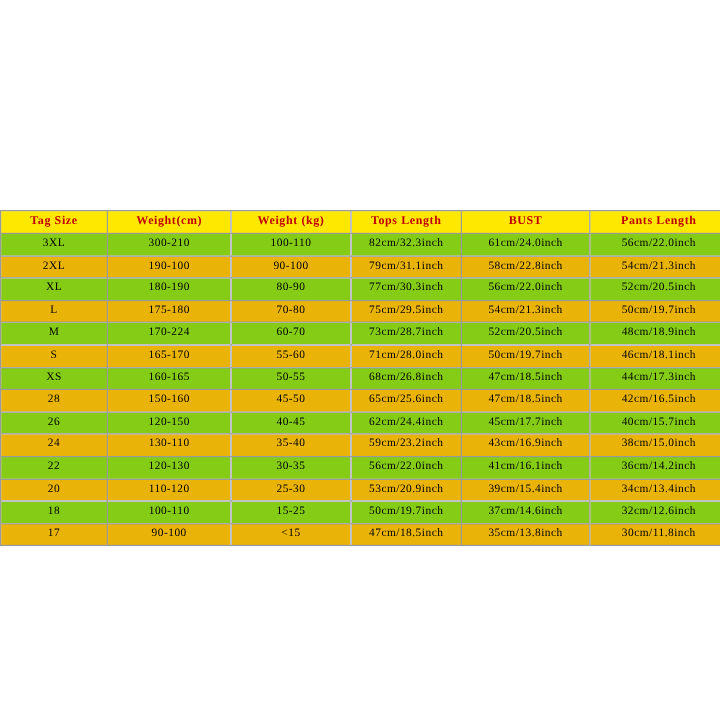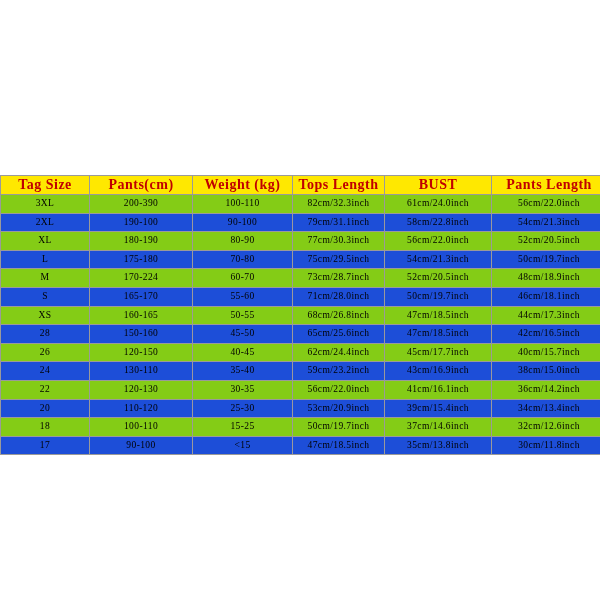--- a/index.html
+++ b/index.html
@@ -42,30 +42,30 @@
     padding: 0;
     line-height: 17.6px;
     color: #000000;
     white-space: nowrap;
     overflow: hidden;
   }
   table.size-table thead th {
     background: #ffe800;
     color: #c00000;
     font-weight: bold;
-    font-size: 14px;
+    font-size: 10px;
     letter-spacing: 0.5px;
     height: 18px;
     line-height: 18px;
   }
   tr.row-odd td {
     background: #84cc16;
   }
   tr.row-even td {
-    background: #1d4ed8;
+    background: #eab308;
   }
   td.col-tagsize {
     font-size: 10px;
   }
   td.highlight-red {
     color: #c00000;
   }
   .col-w-0 { width: 88px; }
   .col-w-1 { width: 102px; }
   .col-w-2 { width: 99px; }
@@ -75,31 +75,31 @@
 </style>
 </head>
 <body>
 
 <div class="page">
   <div class="size-table-wrap">
     <table class="size-table">
       <thead>
         <tr>
           <th class="col-w-0">Tag Size</th>
-          <th class="col-w-1">Pants(cm)</th>
+          <th class="col-w-1">Weight(cm)</th>
           <th class="col-w-2">Weight (kg)</th>
           <th class="col-w-3">Tops Length</th>
           <th class="col-w-4">BUST</th>
           <th class="col-w-5">Pants Length</th>
         </tr>
       </thead>
       <tbody id="table-body">
           <tr class="row-odd">
             <td class="col-w-0 col-tagsize">3XL</td>
-            <td class="col-w-1">200-390</td>
+            <td class="col-w-1">300-210</td>
             <td class="col-w-2">100-110</td>
             <td class="col-w-3">82cm/32.3inch</td>
             <td class="col-w-4">61cm/24.0inch</td>
             <td class="col-w-5">56cm/22.0inch</td>
           </tr>
           <tr class="row-even">
             <td class="col-w-0 col-tagsize">2XL</td>
             <td class="col-w-1">190-100</td>
             <td class="col-w-2">90-100</td>
             <td class="col-w-3">79cm/31.1inch</td>

